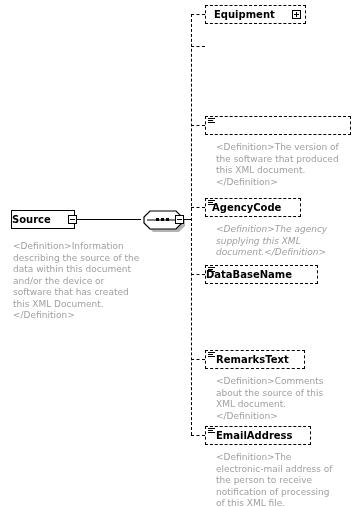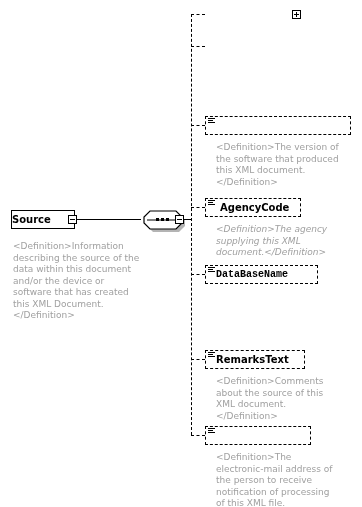--- a/index.html
+++ b/index.html
@@ -170,20 +170,24 @@
   </div>
 
   <div class="toggle" id="comp-toggle" style="left:175px; top:215px;">
     <span class="h"></span>
   </div>
   <div class="hline" style="left:184px; top:219px; width:7px;"></div>
 
   <div class="vline-dashed" style="left:191px; top:14px; height:421px;"></div>
 
   <div class="hline-dashed" style="left:191px; top:14px; width:14px;"></div>
+  <div class="node dashed" style="left:205px; top:5px; width:101px;">
+    <span class="shadow"></span>
+    <span class="node-label" style="margin-left:8px;">Equipment</span>
+  </div>
   <div class="toggle" style="left:292px; top:10px;">
     <span class="h"></span>
     <span class="v"></span>
   </div>
 
   <div class="hline-dashed" style="left:191px; top:46px; width:14px;"></div>
 
   <div class="hline-dashed" style="left:191px; top:125px; width:14px;"></div>
   <div class="node dashed" style="left:205px; top:116px; width:146px;">
     <span class="shadow"></span>
@@ -196,33 +200,33 @@
   <div class="definition" style="left:216px; top:142px; width:133px;">&lt;Definition&gt;The version of the software that produced this XML document.&lt;/Definition&gt;</div>
 
   <div class="hline-dashed" style="left:191px; top:207px; width:14px;"></div>
   <div class="node dashed" style="left:205px; top:198px; width:96px;">
     <span class="shadow"></span>
     <span class="attr-icon">
       <i></i>
         <i></i>
         <i></i>
     </span>
-    <span class="node-label" style="margin-left:14px;">AgencyCode</span>
+    <span class="node-label" style="margin-left:6px;">AgencyCode</span>
   </div>
   <div class="definition" style="left:216px; top:224px; width:120px;font-style:italic;">&lt;Definition&gt;The agency supplying this XML document.&lt;/Definition&gt;</div>
 
   <div class="hline-dashed" style="left:191px; top:274px; width:14px;"></div>
   <div class="node dashed" style="left:205px; top:265px; width:113px;">
     <span class="shadow"></span>
     <span class="attr-icon">
       <i></i>
         <i></i>
         <i></i>
     </span>
-    <span class="node-label" style="margin-left:10px;font-family:Liberation Mono, monospace;">DataBaseName</span>
+    <span class="node-label" style="">DataBaseName</span>
   </div>
 
   <div class="hline-dashed" style="left:191px; top:359px; width:14px;"></div>
   <div class="node dashed" style="left:205px; top:350px; width:100px;">
     <span class="shadow"></span>
     <span class="attr-icon">
       <i></i>
         <i></i>
         <i></i>
     </span>
@@ -231,16 +235,17 @@
   <div class="definition" style="left:216px; top:376px; width:126px;">&lt;Definition&gt;Comments about the source of this XML document.&lt;/Definition&gt;</div>
 
   <div class="hline-dashed" style="left:191px; top:435px; width:14px;"></div>
   <div class="node dashed" style="left:205px; top:426px; width:106px;">
     <span class="shadow"></span>
     <span class="attr-icon">
       <i></i>
         <i></i>
         <i></i>
     </span>
+    <span class="node-label" style="margin-left:10px;">EmailAddress</span>
   </div>
   <div class="definition" style="left:216px; top:452px; width:124px;">&lt;Definition&gt;The electronic-mail address of the person to receive notification of processing of this XML file.&lt;/Definition&gt;</div>
 
 </div>
 
 </body></html>

